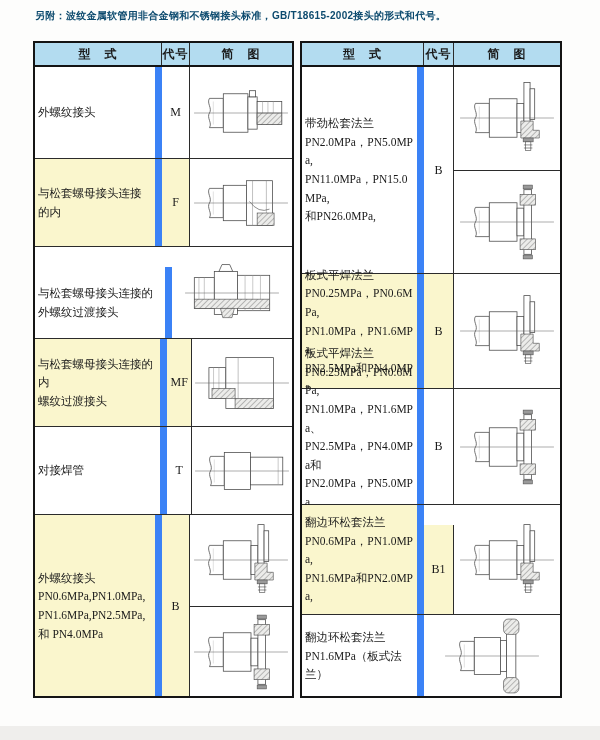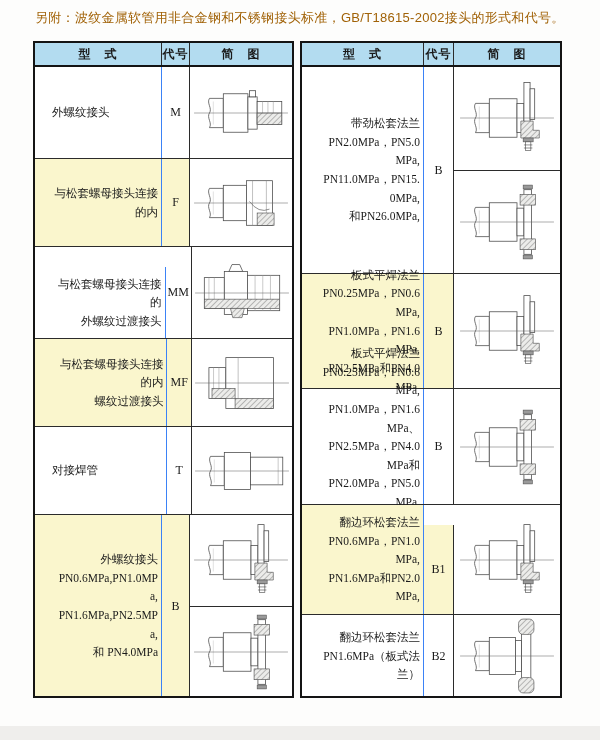--- a/index.html
+++ b/index.html
@@ -9,21 +9,21 @@
     font-family:"Liberation Serif","DejaVu Serif",serif;
     color:#1a1a1a;
     position:relative;
     overflow:hidden;
   }
   .canvas{position:absolute;inset:0;background:#fdfdfc;}
   .bottom-shade{position:absolute;left:0;right:0;bottom:0;height:14px;background:#efeeec;}
   .title{
     position:absolute;left:35px;top:9px;right:10px;
     font-family:"Liberation Sans","DejaVu Sans",sans-serif;
-    font-weight:normal;font-size:13px;letter-spacing:.3px;color:#a16207;
+    font-weight:bold;font-size:10px;letter-spacing:.3px;color:#0c4a6e;
   }
   .ftable{
     position:absolute;top:41px;height:657px;
     box-sizing:border-box;border:2px solid #141414;background:#c4b5fd;
     display:flex;flex-direction:column;overflow:hidden;
   }
   .ftable.left{left:33px;width:261px;}
   .ftable.right{left:300px;width:262px;}
   .thead{
     display:flex;flex:none;height:24px;box-sizing:border-box;
@@ -34,24 +34,23 @@
     display:flex;align-items:center;justify-content:center;
     box-sizing:border-box;letter-spacing:1px;
   }
   .trow{
     display:flex;flex:none;box-sizing:border-box;
     border-bottom:1px solid #2b2b2b;background:#fff;
   }
   .trow:last-child{border-bottom:none;}
   .cell{box-sizing:border-box;}
   .c-type{
-    border-right:1px solid #3b82f6;
+    border-right:7px solid #3b82f6;
     display:flex;align-items:center;
-    padding:4px 3px 4px 17px;
-    text-align:right;
+    padding:4px 3px 4px 3px;
   }
   .c-code{
     border-right:1px solid #2b2b2b;
     display:flex;align-items:center;justify-content:center;
     font-size:12px;
   }
   .c-diag{flex:1;display:flex;flex-direction:column;background:#fff;}
   .dsub{flex:1;display:flex;align-items:center;justify-content:center;overflow:hidden;}
   .dsub + .dsub{border-top:1px solid #2b2b2b;}
   .type-text{
@@ -121,21 +120,20 @@
               <line x1="4" y1="50" x2="126" y2="50" stroke="#666" stroke-width="0.7"></line>
             </svg>
           </div>
         </div>
       </div>
       <div class="trow" style="height: 92px;">
         <div class="cell c-type" style="width: 137px; margin-top: 20px;">
           <div class="type-text">与松套螺母接头连接的
 外螺纹过渡接头</div>
         </div>
-        <div class="cell c-code" style="width: 28px;">MM</div>
         <div class="cell c-diag">
           <div class="dsub">
             <svg viewBox="0 0 130 100" width="100" height="82">
               <rect x="16" y="30" width="26" height="40" fill="#fff" stroke="#4a4a4a"></rect>
               <line x1="22" y1="30" x2="22" y2="70" stroke="#999" stroke-width="0.7"></line>
               <line x1="29" y1="30" x2="29" y2="70" stroke="#999" stroke-width="0.7"></line>
               <rect x="42" y="22" width="30" height="56" fill="#fff" stroke="#4a4a4a"></rect>
               <path d="M48,22 l4,-9 h10 l4,9 z" fill="#fff" stroke="#4a4a4a"></path>
               <rect x="72" y="27" width="42" height="46" fill="#fff" stroke="#4a4a4a"></rect>
               <line x1="82" y1="27" x2="82" y2="73" stroke="#999" stroke-width="0.7"></line>
@@ -354,21 +352,20 @@
               <line x1="4" y1="50" x2="126" y2="50" stroke="#666" stroke-width="0.7"></line>
             </svg>
           </div>
         </div>
       </div>
       <div class="trow" style="height: 82px;">
         <div class="cell c-type" style="width: 122px;">
           <div class="type-text">翻边环松套法兰
 PN1.6MPa（板式法兰）</div>
         </div>
-        <div class="cell c-code" style="width: 30px;">B2</div>
         <div class="cell c-diag">
           <div class="dsub">
             <svg viewBox="0 0 130 100" width="100" height="82">
               <path d="M24,31 h18 v38 h-18 c4,-6 -4,-13 0,-19 c4,-6 -4,-13 0,-19 z" fill="#fff" stroke="#4a4a4a"></path>
               <line x1="29" y1="35" x2="29" y2="65" stroke="#bdbdbd" stroke-width="0.6"></line>
               <rect x="42" y="26" width="34" height="48" fill="#fff" stroke="#4a4a4a"></rect>
               <rect x="76" y="30" width="8" height="40" fill="#fff" stroke="#4a4a4a"></rect>
               <rect x="84" y="20" width="12" height="60" fill="#fff" stroke="#4a4a4a"></rect>
               <rect x="80" y="2" width="20" height="20" rx="6" fill="url(#hatch)" stroke="#4a4a4a" stroke-width="0.8"></rect>
               <rect x="80" y="78" width="20" height="20" rx="6" fill="url(#hatch)" stroke="#4a4a4a" stroke-width="0.8"></rect>

